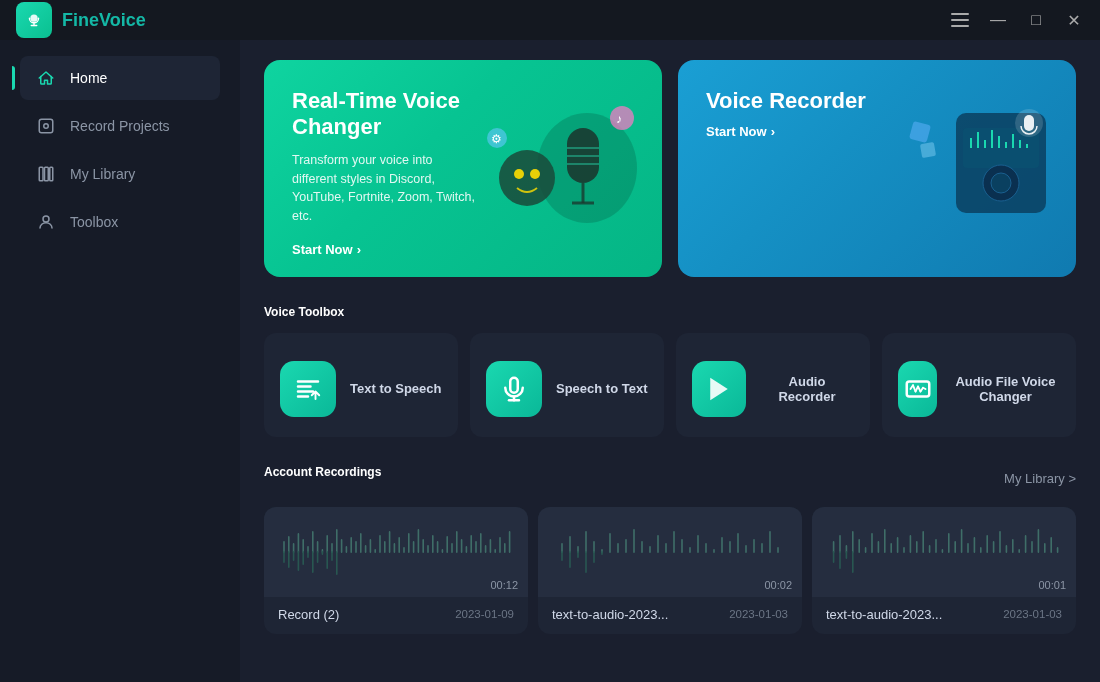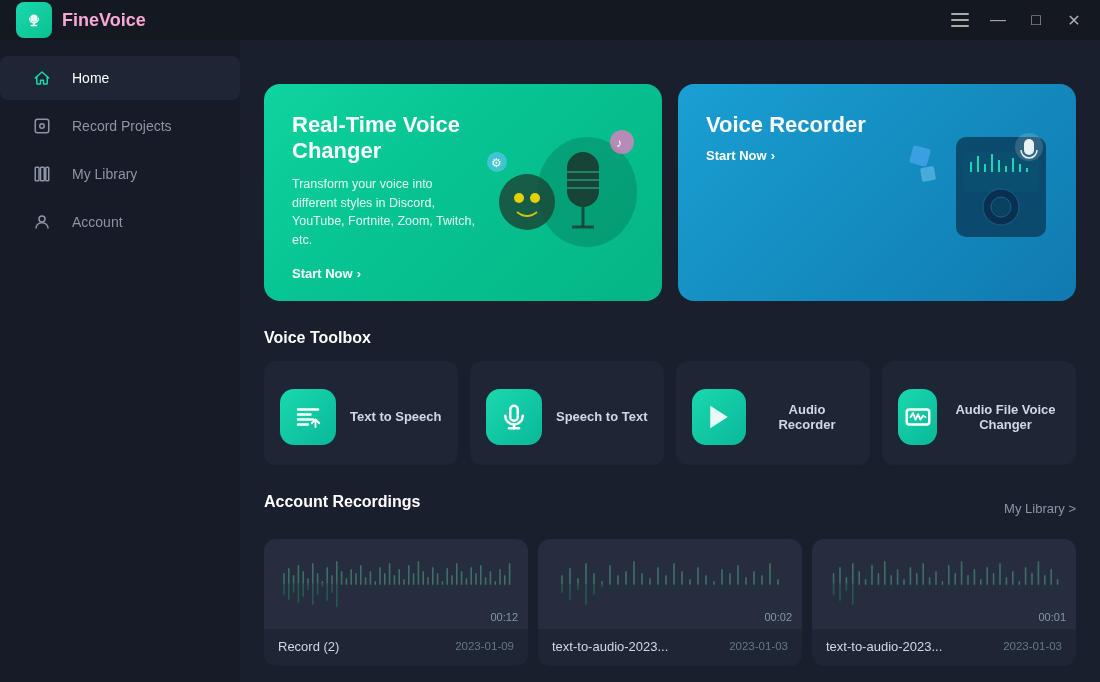--- a/index.html
+++ b/index.html
@@ -35,21 +35,21 @@
       background: linear-gradient(135deg, #1ad8b0, #0ac090);
       border-radius: 8px;
       display: flex;
       align-items: center;
       justify-content: center;
     }
     .logo-icon svg { width: 22px; height: 22px; }
     .logo-text {
       font-size: 18px;
       font-weight: 700;
-      color: #f9a8d4;
+      color: #14b8a6;
     }
     .titlebar-controls {
       display: flex;
       gap: 18px;
       align-items: center;
     }
     .titlebar-btn {
       background: none;
       border: none;
       color: #aaa;
@@ -75,25 +75,25 @@
       background: #161b27;
       flex-shrink: 0;
       padding: 16px 0;
       display: flex;
       flex-direction: column;
       gap: 4px;
     }
     .nav-item {
       display: flex;
       align-items: center;
-      gap: 20px;
-      padding: 12px 32px;
+      gap: 14px;
+      padding: 12px 16px;
       cursor: pointer;
       border-radius: 8px;
-      margin: 0 0;
+      margin: 0 20px;
       color: #8b95a5;
       font-size: 14px;
       font-weight: 500;
       position: relative;
     }
     .nav-item.active {
       background: #1e2535;
       color: #fff;
     }
     .nav-item.active::before {
@@ -127,21 +127,20 @@
     .main-content::-webkit-scrollbar { width: 6px; }
     .main-content::-webkit-scrollbar-track { background: #1a1f2e; }
     .main-content::-webkit-scrollbar-thumb { background: #2e3548; border-radius: 3px; }
 
     
     .hero-cards {
       display: grid;
       grid-template-columns: 1fr 1fr;
       gap: 16px;
       margin-bottom: 28px;
-      margin-top: 24px;
     }
     .hero-card {
       border-radius: 16px;
       padding: 28px 28px 20px;
       position: relative;
       overflow: hidden;
       min-height: 170px;
       cursor: pointer;
     }
     .hero-card.green {
@@ -180,21 +179,21 @@
       top: 0;
       width: 200px;
       display: flex;
       align-items: center;
       justify-content: center;
       pointer-events: none;
     }
 
     
     .section-title {
-      font-size: 16px;
+      font-size: 12px;
       font-weight: 700;
       color: #fff;
       margin-bottom: 14px;
     }
     .toolbox-grid {
       display: grid;
       grid-template-columns: repeat(4, 1fr);
       gap: 12px;
       margin-bottom: 28px;
     }
@@ -373,21 +372,21 @@
       <span>My Library</span>
     </div>
 
     <div class="nav-item">
       <span class="nav-icon">
         <svg width="18" height="18" viewBox="0 0 24 24" fill="none">
           <circle cx="12" cy="8" r="4" stroke="#8b95a5" stroke-width="2"></circle>
           <path d="M4 20c0-4 3.58-7 8-7s8 3 8 7" stroke="#8b95a5" stroke-width="2" stroke-linecap="round"></path>
         </svg>
       </span>
-      <span>Account</span>
+      <span>Toolbox</span>
     </div>
   </nav>
 
   <main class="main-content">
 
     <div class="hero-cards">
 
       <div class="hero-card green">
         <div style="position:relative;z-index:2;max-width:55%;">
           <div class="hero-card-title">Real-Time Voice Changer</div>

